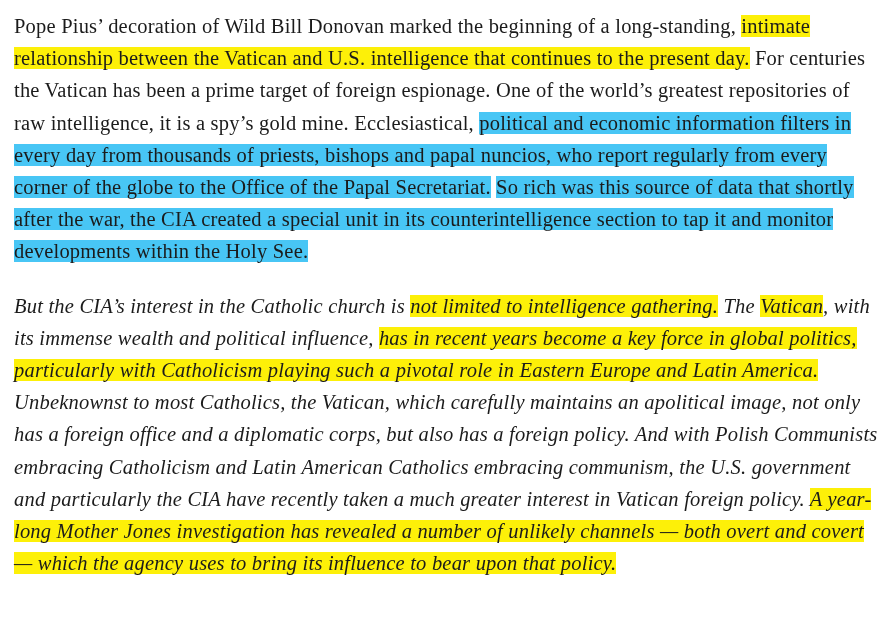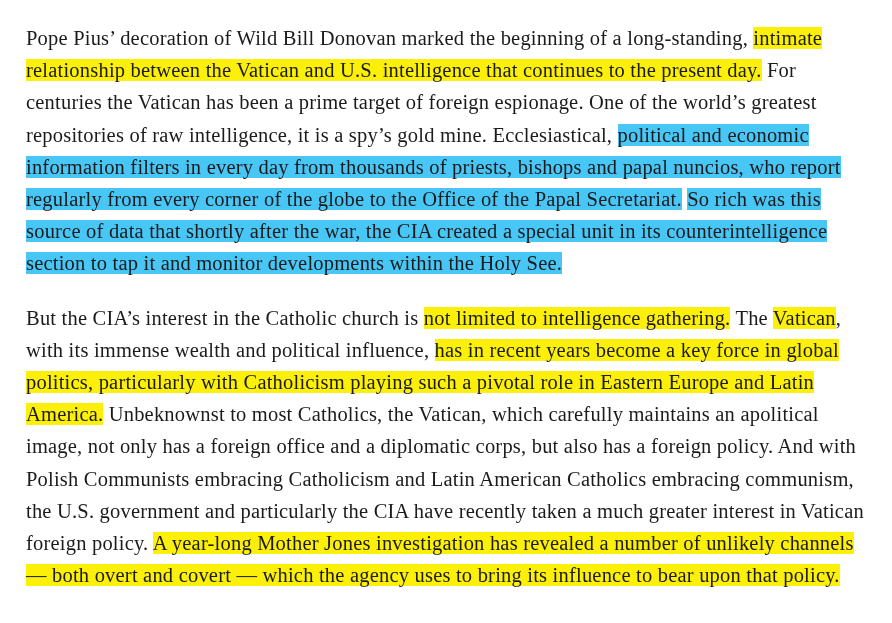--- a/index.html
+++ b/index.html
@@ -16,26 +16,27 @@
   }
   #doc {
     box-sizing: border-box;
     padding: 10px 14px 0 14px;
     width: 892px;
   }
   .para {
     font-size: 20.5px;
     line-height: 32.2px;
     text-align: left;
-    margin: 12px;
+    margin: 0;
     color: #1b1b1b;
     letter-spacing: 0.01em;
   }
   .para + .para {
     margin-top: 22px;
+    font-style: italic;
   }
   .hl-yellow {
     background-color: #fdf008;
     box-decoration-break: clone;
     -webkit-box-decoration-break: clone;
   }
   .hl-blue {
     background-color: #48c6f5;
     box-decoration-break: clone;
     -webkit-box-decoration-break: clone;

